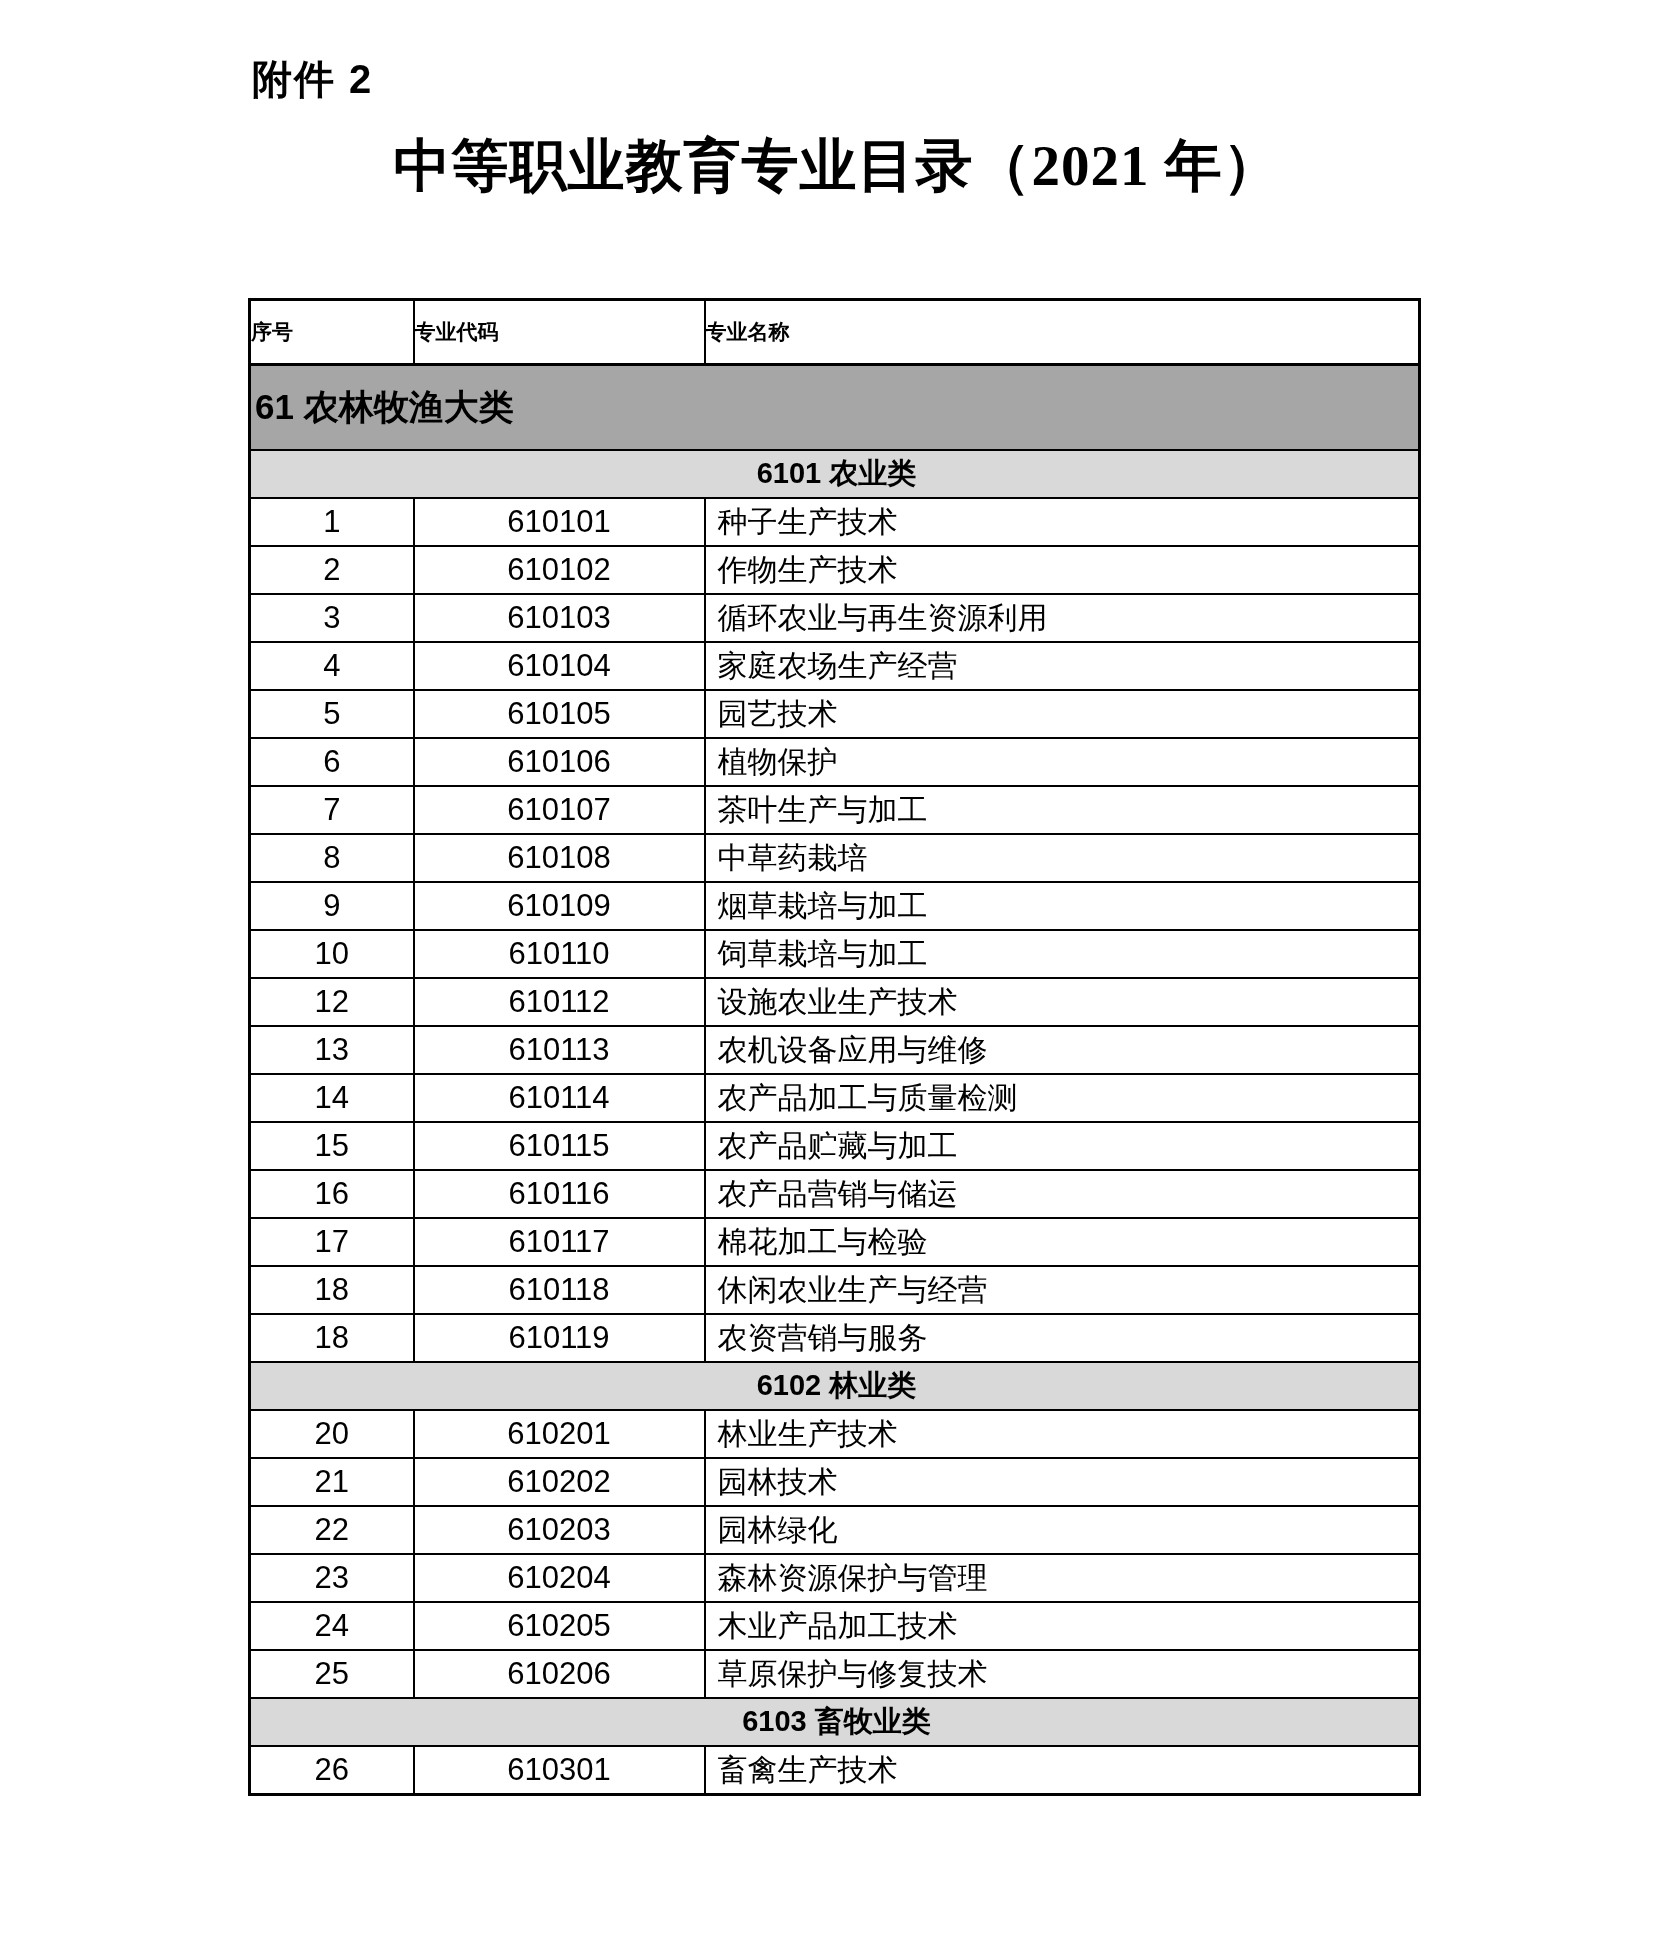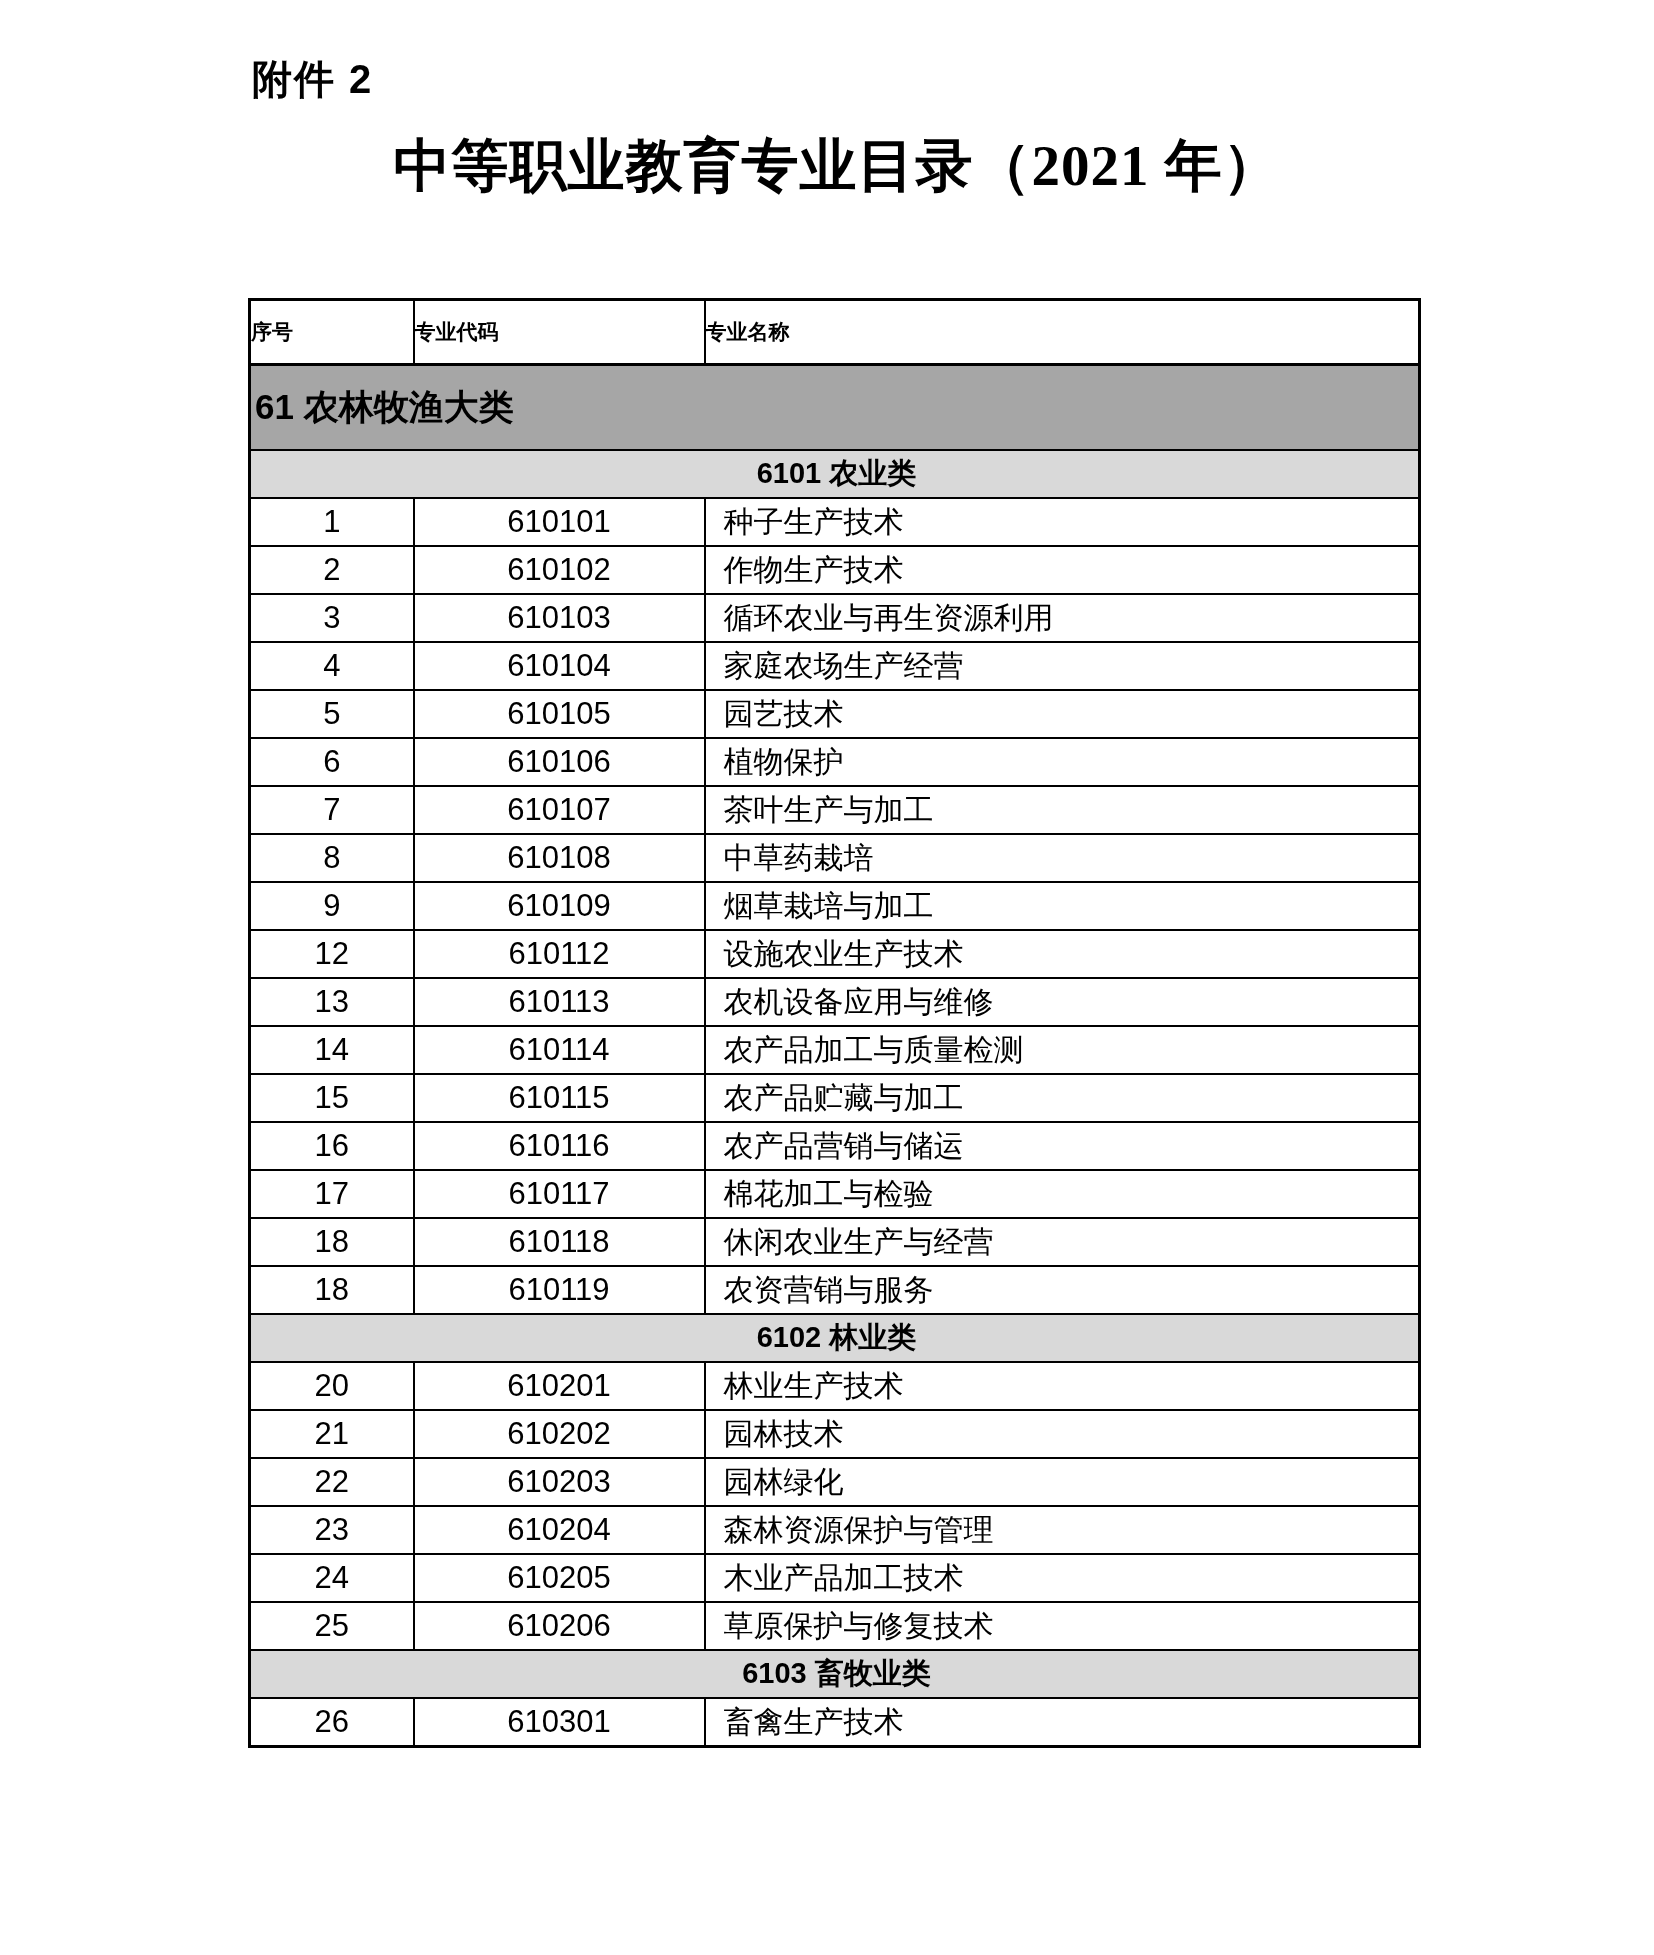--- a/index.html
+++ b/index.html
@@ -85,21 +85,21 @@
     height: 46px;
     background: #ffffff;
   }
   td.cell-no, td.cell-code {
     text-align: center;
     font-family: "Liberation Sans", sans-serif;
     font-size: 31px;
   }
   td.cell-name {
     text-align: left;
-    padding-left: 18px;
+    padding-left: 12px;
     font-family: "Liberation Serif", serif;
     font-size: 30px;
   }
 </style>
 </head>
 <body>
 
 <div class="page">
 
   <div class="attachment-label">附件 2</div>
@@ -165,20 +165,25 @@
           <td class="cell-no">8</td>
           <td class="cell-code">610108</td>
           <td class="cell-name">中草药栽培</td>
         </tr>
         <tr class="row-major">
           <td class="cell-no">9</td>
           <td class="cell-code">610109</td>
           <td class="cell-name">烟草栽培与加工</td>
         </tr>
         <tr class="row-major">
+          <td class="cell-no">10</td>
+          <td class="cell-code">610110</td>
+          <td class="cell-name">饲草栽培与加工</td>
+        </tr>
+        <tr class="row-major">
           <td class="cell-no">12</td>
           <td class="cell-code">610112</td>
           <td class="cell-name">设施农业生产技术</td>
         </tr>
         <tr class="row-major">
           <td class="cell-no">13</td>
           <td class="cell-code">610113</td>
           <td class="cell-name">农机设备应用与维修</td>
         </tr>
         <tr class="row-major">

